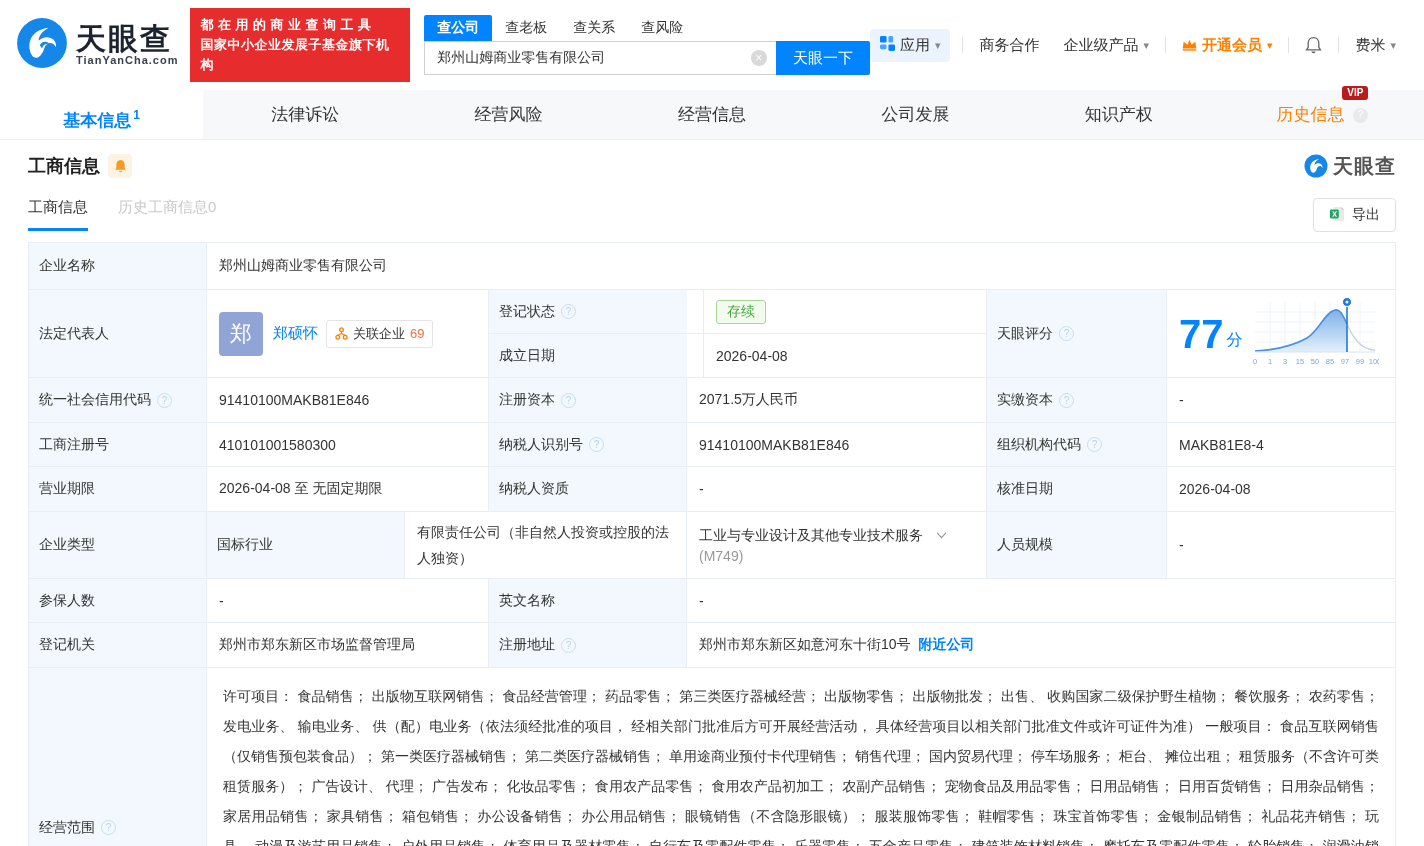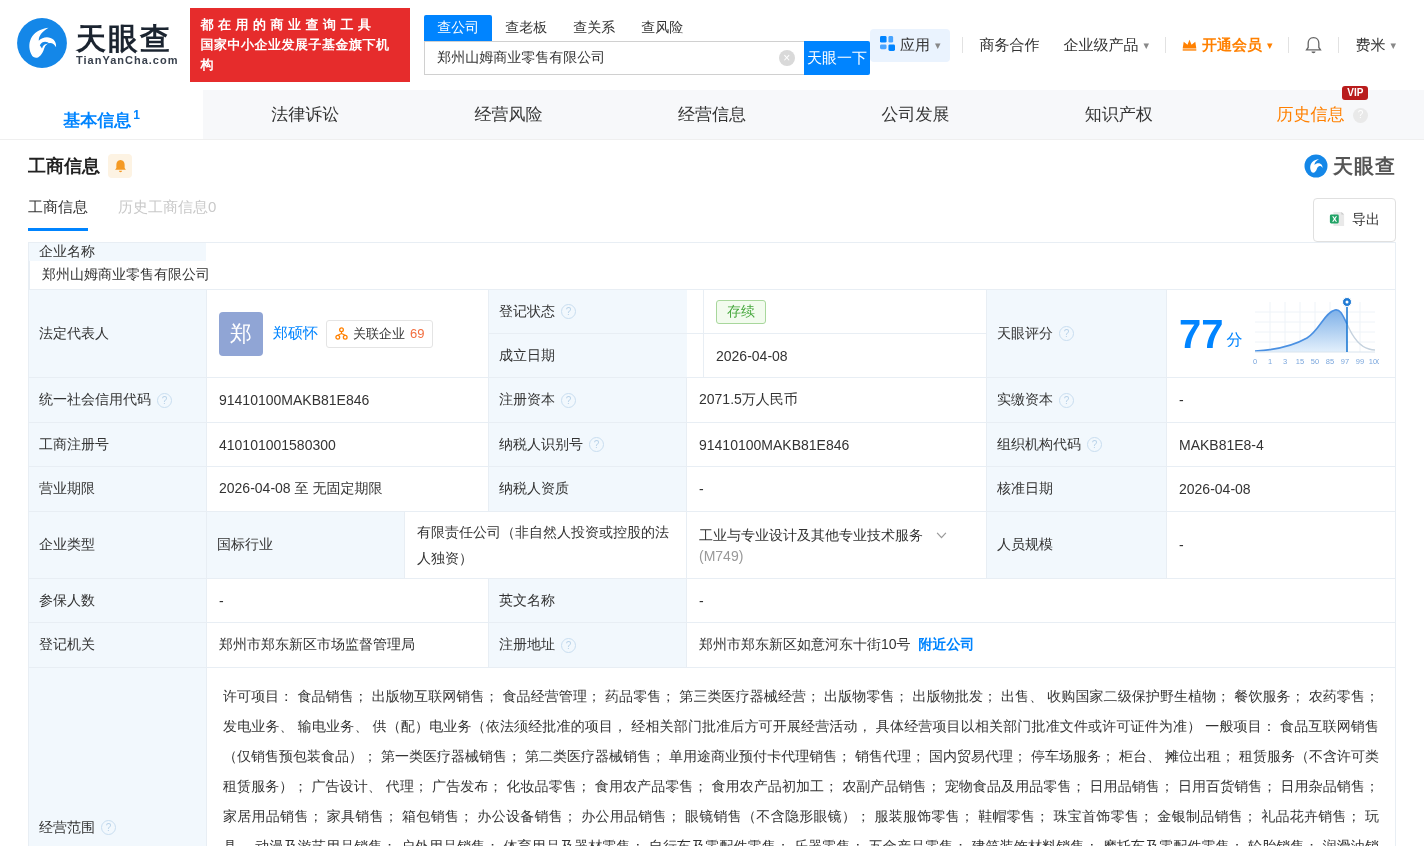--- a/index.html
+++ b/index.html
@@ -11,29 +11,29 @@
   .header { height:90px; display:flex; align-items:center; padding:0 16px; background:#fff; }
   .logo { display:flex; align-items:center; gap:8px; cursor:pointer; }
   .logo-txt .cn { font-size:30px; font-weight:bold; color:#1b2430; letter-spacing:2px; line-height:30px;}
   .logo-txt .en { font-size:11px; font-weight:bold; color:#39414d; letter-spacing:1px; }
   .promo { margin-left:12px; background:#e62c2c; color:#fff; padding:7px 10px; }
   .promo .l1 { font-size:13px; letter-spacing:4.5px; font-weight:bold; line-height:20px;}
   .promo .l2 { font-size:13px; letter-spacing:0.5px; font-weight:bold; line-height:20px;}
   .search-wrap { margin-left:14px; width:452px; }
   .search-tabs { display:flex; }
   .stab { font-size:14px; padding:4px 13px; cursor:pointer; color:#333; border-radius:2px 2px 0 0;}
-  .stab.active { background:var(--blue); color:#fff; font-weight:normal;text-align:right; }
+  .stab.active { background:var(--blue); color:#fff; font-weight:bold;text-align:right; }
   .sbox { display:flex; height:34px; }
   .sinput-wrap { position:relative; flex:1; }
   .sinput-wrap input { width:100%; height:34px; border:1px solid #d0d0d0; border-right:none;
      padding:0 32px 0 12px; font-size:14px; color:#333; outline:none;
      font-family:"Liberation Sans","DejaVu Sans",sans-serif;}
   .clear-btn { position:absolute; right:9px; top:9px; width:16px; height:16px; border-radius:50%;
      background:#d9d9d9; color:#fff; font-size:12px; line-height:16px; text-align:center; cursor:pointer;}
-  .sbtn { width:66px; background:var(--blue); color:#fff; font-size:15px; border:none;
+  .sbtn { width:94px; background:var(--blue); color:#fff; font-size:15px; border:none;
      cursor:pointer; border-radius:0 2px 2px 0; font-family:inherit;}
   .hnav { margin-left:auto; display:flex; align-items:center; font-size:15px; }
   .hnav .divider { width:1px; height:16px; background:#e2e2e2; margin:0 4px;}
   .nav-item { padding:0 12px; display:flex; align-items:center; gap:5px; cursor:pointer; color:#333; white-space:nowrap;}
   .apps-chip { background:#eaf3fe; border-radius:4px; padding:7px 10px; margin-right:8px;}
   .caret { font-size:11px; color:#888; }
   .vip-nav { color:#ff8000; font-weight:bold; }
   .vip-nav .caret { color:#ff8000; }
 
   
@@ -53,27 +53,27 @@
   .sec-title { font-size:18px; font-weight:bold; color:#222; }
   .bell-badge { width:24px; height:24px; background:#fdf3e3; border-radius:4px; margin-left:8px;
      display:flex; align-items:center; justify-content:center; cursor:pointer;}
   .watermark { margin-left:auto; display:flex; align-items:center; gap:5px; }
   .wm-text { font-size:20px; font-weight:bold; color:#555; letter-spacing:1px;}
 
   .subtab-row { padding:6px 28px 0; display:flex; align-items:flex-start; height:50px; }
   .subtab { font-size:15px; margin-right:30px; padding-bottom:11px; cursor:pointer; color:#c9c9c9;}
   .subtab.active { color:#333; border-bottom:3px solid var(--blue); }
   .export-btn { margin-left:auto; border:1px solid #e0e0e0; border-radius:4px; background:#fff;
-     height:44px; padding:0 15px; display:flex; align-items:center; gap:7px; font-size:14px;
+     height:34px; padding:0 15px; display:flex; align-items:center; gap:7px; font-size:14px;
      color:#333; cursor:pointer; font-family:inherit;}
 
   
   .biz-table { margin:0 28px; width:1368px; border:1px solid var(--bc); }
   .trow { display:flex; border-top:1px solid var(--bc); }
-  .trow:first-child { border-top:none;flex-direction:column; }
+  .trow:first-child { border-top:none; }
   .cell { display:flex; align-items:center; font-size:14px; border-left:1px solid var(--bc); }
   .cell:first-child { border-left:none; }
   .lbl { background:var(--lblbg); padding:0 10px; color:#333; flex-shrink:0;}
   .val { padding:0 12px; color:#333; }
   .c1{width:177px;} .c2{width:282px;} .c3{width:198px;} .c4{width:300px;} .c5{width:180px;} .c6{flex:1;}
   .span-rest { flex:1; }
   .r1{height:46px;} .r2{height:88px;} .r3{height:45px;} .r4{height:44px;justify-content:flex-end;} .r5{height:45px;}
   .r6{height:67px;justify-content:center;} .r7{height:44px;} .r8{height:45px;} .r9{height:320px;}
   .subcol { width:498px; display:flex; flex-direction:column; border-left:1px solid var(--bc);}
   .subrow { display:flex; flex:1;gap:16px; }

